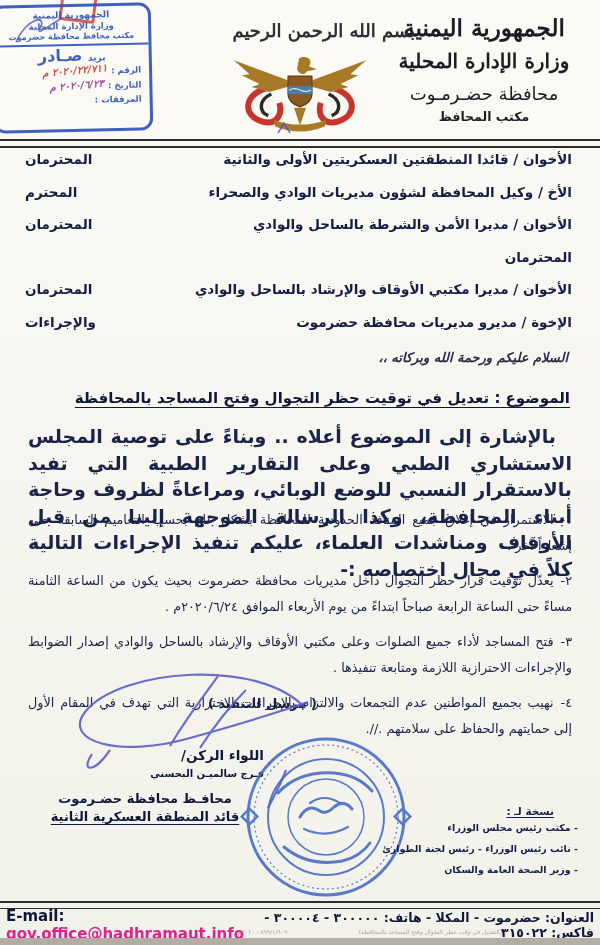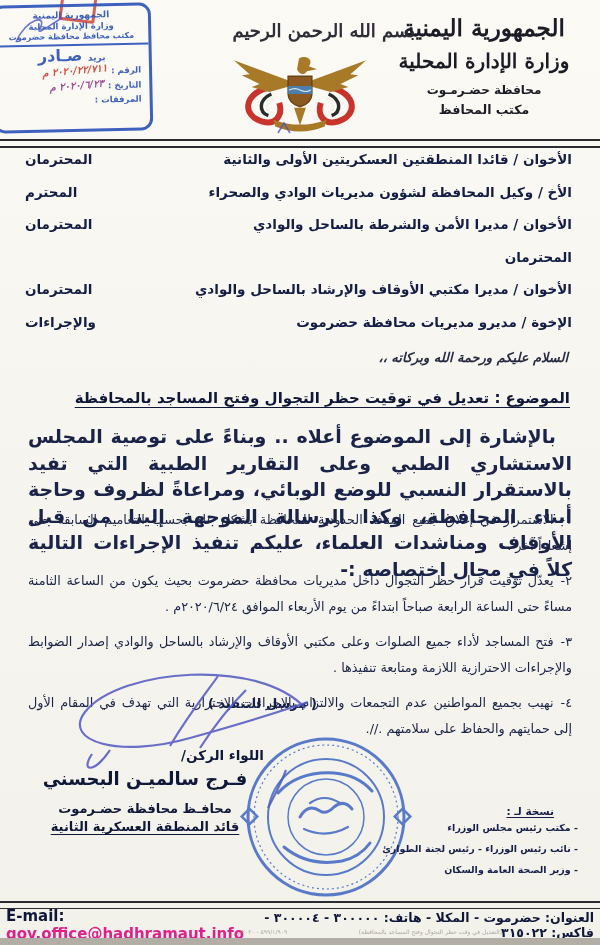--- a/index.html
+++ b/index.html
@@ -4,21 +4,21 @@
 <style>
   html,body{margin:0;padding:0;}
   body{width:600px;height:945px;overflow:hidden;background:#e9e8e3;}
   .page{position:relative;width:600px;height:945px;overflow:hidden;
         background:linear-gradient(180deg,#fbfaf5 0%,#f6f5ef 45%,#f2f1ea 100%);
         font-family:"DejaVu Sans",sans-serif;}
   
   .hdr-right{position:absolute;top:14px;right:6px;width:220px;text-align:center;color:#1c1c26;direction:rtl;}
   .hdr-right .rep{font-size:23px;font-weight:800;font-family:"DejaVu Serif",serif;letter-spacing:-1px;}
   .hdr-right .min{font-size:20px;font-weight:800;font-family:"DejaVu Serif",serif;margin-top:8px;letter-spacing:-1px;}
-  .hdr-right .gov{font-size:12px;font-weight:700;margin-top:10px;letter-spacing:2px;}
+  .hdr-right .gov{font-size:18px;font-weight:400;margin-top:10px;letter-spacing:2px;}
   .hdr-right .off{font-size:12.5px;font-weight:800;margin-top:5px;}
   .bismillah{position:absolute;top:20px;left:171px;width:244px;text-align:right;direction:rtl;
              font-size:18px;font-weight:800;color:#2e2e38;font-family:"DejaVu Serif",serif;}
   .emblem{position:absolute;top:48px;left:216px;width:168px;height:86px;}
   
   .stampbox{position:absolute;top:4px;left:-8px;width:160px;height:128px;
             border:3px solid #2f55bb;border-radius:12px;color:#2f55bb;direction:rtl;
             transform:rotate(-1.2deg);padding-top:3px;box-sizing:border-box;opacity:.92;}
   .stampbox .r{ text-align:center;font-weight:800;line-height:1.25;}
   .r1{font-size:9px;}
@@ -53,21 +53,21 @@
          font-size:19px;font-weight:700;color:#1a2348;line-height:26.5px;text-indent:16px;}
   .items{position:absolute;top:507px;left:28px;right:28px;direction:rtl;}
   .item{font-size:12.8px;font-weight:400;color:#1a2348;line-height:26px;text-align:justify;margin-bottom:9px;}
   .item .n{margin-left:7px;}
   .dispatch{position:absolute;top:696px;left:208px;width:140px;text-align:left;direction:rtl;
             font-size:13px;font-weight:800;color:#15204a;}
   
   .ink1{position:absolute;top:650px;left:50px;width:290px;height:160px;}
   .sig{position:absolute;top:747px;left:26px;width:238px;direction:rtl;color:#10183a;}
   .sig .rank{text-align:right;font-size:13.5px;font-weight:800;padding-left:4px;}
-  .sig .name{text-align:center;font-size:18px;font-weight:800;margin-top:5px;}
+  .sig .name{text-align:right;font-size:10px;font-weight:800;margin-top:5px;}
   .sig .t1{text-align:center;font-size:13px;font-weight:800;margin-top:12px;}
   .sig .t2{text-align:center;font-size:13px;font-weight:800;margin-top:3px;text-decoration:underline;text-underline-offset:3px;}
   .roundstamp{position:absolute;top:733px;left:238px;width:176px;height:170px;opacity:.85;}
   
   .copies{position:absolute;top:805px;right:12px;width:230px;direction:rtl;color:#15204a;}
   .copies .h{font-size:10.5px;font-weight:800;text-decoration:underline;text-underline-offset:2px;padding-right:34px;}
   .copies .c{font-size:9.5px;font-weight:700;line-height:21px;padding-right:10px;}
   
   .footer{position:absolute;top:907px;left:6px;right:6px;direction:rtl;display:flex;
           justify-content:space-between;align-items:center;font-size:12.5px;font-weight:800;color:#10183a;}

